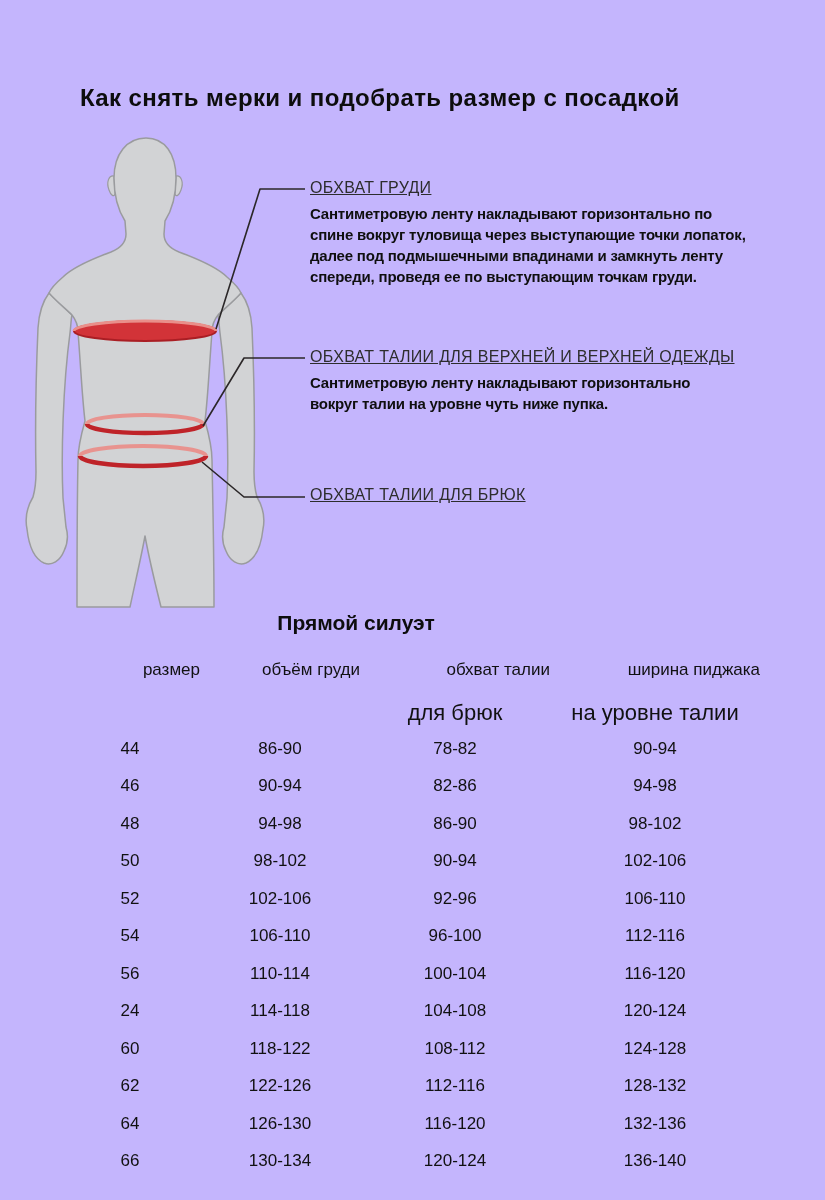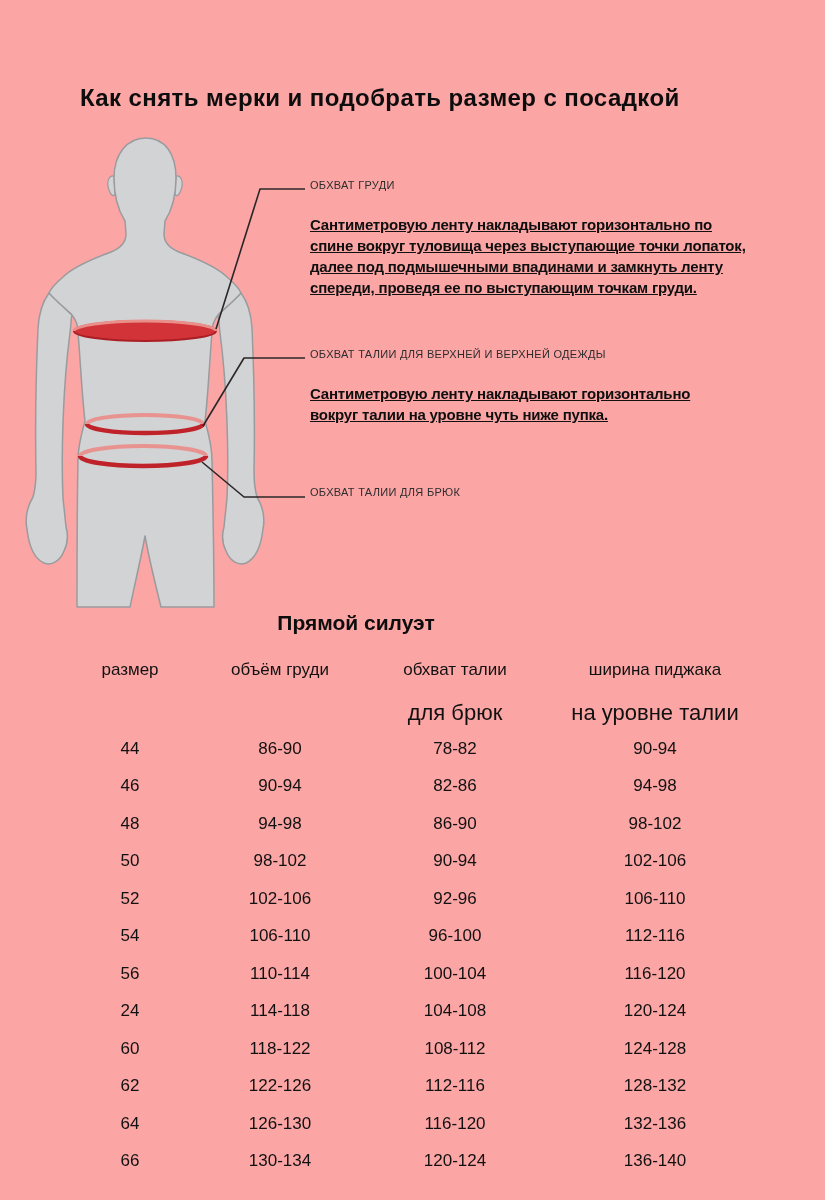--- a/index.html
+++ b/index.html
@@ -1,46 +1,46 @@
 <!DOCTYPE html>
 <html><head>
 <meta charset="utf-8">
 <style>
   html,body{margin:0;padding:0;background:#ffffff;}
   .page{
-    position:relative;width:825px;height:1200px;background:#fca5a5;
+    position:relative;width:825px;height:1200px;background:#c4b5fd;
     font-family:"Liberation Sans", sans-serif;color:#111111;overflow:hidden;
   }
   .page-title{
     position:absolute;left:80px;top:84px;width:700px;
     font-size:24px;font-weight:bold;letter-spacing:0.4px;color:#0d0d0d;
     white-space:nowrap;
   }
   .figure-svg{position:absolute;left:20px;top:130px;width:300px;height:485px;}
   .annotation{position:absolute;left:310px;width:480px;}
   .annotation .heading{
-    font-size:11px;font-weight:400;color:#2d2d2d;letter-spacing:0.3px;white-space:nowrap;
+    font-size:16px;font-weight:400;color:#2d2d2d;letter-spacing:0.3px;white-space:nowrap;text-decoration:underline;
   }
-  .annotation .body{margin-top:23px;text-decoration:underline;}
+  .annotation .body{margin-top:6px;}
   .annotation .body div{
     font-size:15px;font-weight:700;letter-spacing:-0.2px;line-height:21px;color:#0f0f0f;
     white-space:nowrap;
   }
   .a1{top:179px;}
   .a2{top:348px;}
   .a3{top:486px;}
   .table-title{
     position:absolute;left:0;top:611px;width:712px;text-align:center;
     font-size:21px;font-weight:bold;color:#0d0d0d;
   }
   .thead-row,.trow{
     display:grid;grid-template-columns:140px 160px 190px 210px;
     text-align:center;align-items:center;
   }
-  .thead1{position:absolute;left:60px;top:660px;width:700px;font-size:17px;}
+  .thead1{position:absolute;left:60px;top:660px;width:700px;font-size:17px;text-align:right;}
   .thead2{position:absolute;left:60px;top:700px;width:700px;font-size:22px;}
   .tbody{position:absolute;left:60px;top:730px;width:700px;font-size:17px;}
   .trow{height:37.5px;}
 </style>
 </head>
 <body>
 
 <div class="page">
 
   <div class="page-title">Как снять мерки и подобрать размер с посадкой</div>

